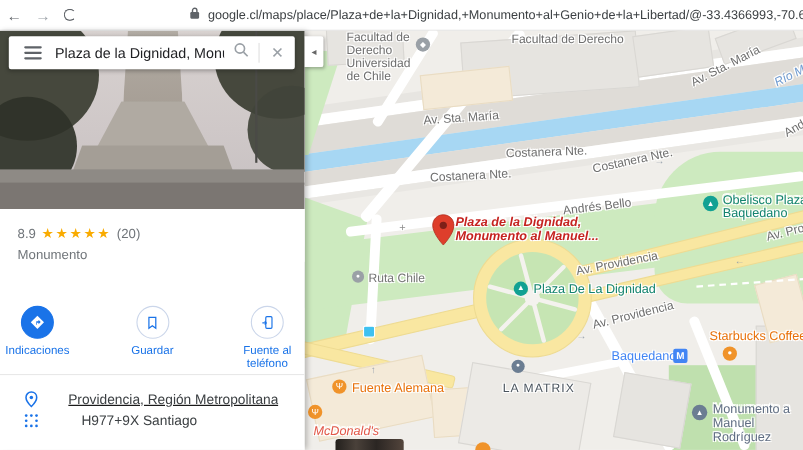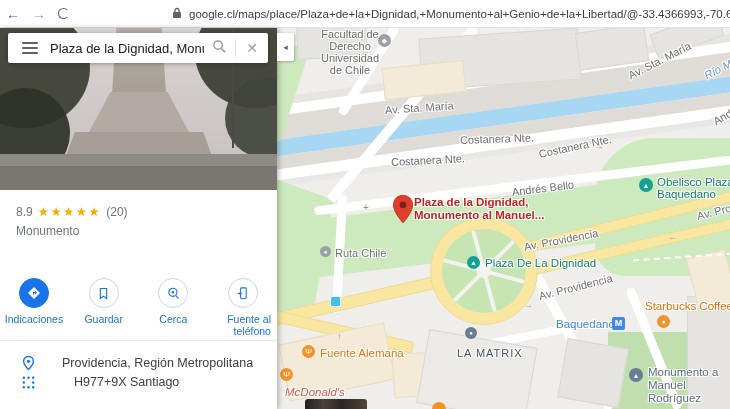--- a/index.html
+++ b/index.html
@@ -41,21 +41,21 @@
   .ptitle { font-size:16px; line-height:21px; color:#202124; width:250px; }
   .ratingrow { margin-top:6px; font-size:12px; color:#70757a; display:flex; align-items:center; gap:5px; }
   .stars { color:#f9ab00; font-size:12.5px; letter-spacing:1.5px; }
   .cat { margin-top:5px; font-size:12px; color:#70757a; }
 
   
   .actions { position:absolute; left:0; top:250px; width:277px; display:flex; justify-content:space-between; padding:0 6px; }
   .act { width:56px; display:flex; flex-direction:column; align-items:center; cursor:pointer; }
   .act .circ { width:30px; height:30px; border-radius:50%; border:1px solid #cbd6ea; display:flex; align-items:center; justify-content:center; background:#fff; }
   .act .circ.filled { background:#1a73e8; border-color:#1a73e8; }
-  .act .albl { margin-top:5px; font-size:10.5px; line-height:12px; color:#1a73e8; text-align:right; }
+  .act .albl { margin-top:5px; font-size:10.5px; line-height:12px; color:#1a73e8; text-align:center; }
 
   .hdiv { position:absolute; left:0; top:312px; width:277px; height:1px; background:#e8e8e8; }
 
   
   .inforow { position:absolute; left:0; width:277px; height:26px; display:flex; align-items:center; }
   .inforow .iic { width:24px; margin-left:16px; display:flex; justify-content:center; }
   .inforow .itxt { margin-left:22px; font-size:12.5px; color:#3c4043; white-space:nowrap; overflow:hidden; }
 
   
   #map { position:absolute; left:277px; top:28px; width:453px; height:381px; background:#f0eeea; overflow:hidden; }
@@ -66,22 +66,22 @@
   .bld { background:#e6e4e0; border:1px solid #d9d7d3; }
   .bld.cream { background:#f4ead8; border-color:#e9dcc3; }
   .ml { position:absolute; font-size:11px; color:#6e6e6e; white-space:nowrap;
         text-shadow:-1px -1px 0 #fff,1px -1px 0 #fff,-1px 1px 0 #fff,1px 1px 0 #fff,0 0 2px #fff; transform-origin:left center; }
   .ml.teal { color:#12836e; font-size:11.5px; }
   .ml.orange { color:#e8710a; font-size:11.5px; }
   .ml.red { color:#e25749; font-size:11.5px; }
   .ml.blue { color:#4285f4; font-size:11.5px; }
   .ml.slate { color:#5f6d82; font-size:11.5px; }
   .ml.water { color:#6f9bd1; font-style:italic; }
-  .ml.pinred { color:#c5221f; font-size:11.5px; font-weight:700; text-shadow:-1px -1px 0 #fff,1px -1px 0 #fff,-1px 1px 0 #fff,1px 1px 0 #fff; }
-  .ml.center { text-align:center; white-space:normal; }
+  .ml.pinred { color:#c5221f; font-size:11.5px; font-weight:700; text-shadow:-1px -1px 0 #fff,1px -1px 0 #fff,-1px 1px 0 #fff,1px 1px 0 #fff;font-style:italic; }
+  .ml.center { white-space:normal; }
   .poic { position:absolute; border-radius:50%; display:flex; align-items:center; justify-content:center; color:#fff; }
   .poic.teal { background:#12a193; }
   .poic.orange { background:#f0932a; }
   .poic.slate { background:#6b7d92; }
   .poic.gray { background:#9aa0a6; }
   .arrow { position:absolute; font-size:9px; color:#98a2ad; }
   .spoke { position:absolute; left:165px; top:241px; width:84px; height:4px; background:#f4f2ee; border-radius:2px; }
 </style>
 </head>
 <body>
@@ -153,20 +153,21 @@
 
     <div class="seg" style="left:356px; top:228px; width:100px; border-top:2px dashed #fff; transform:rotate(-4deg);"></div>
 
     <span class="arrow" style="left:391px; top:204px;">←</span>
     <span class="arrow" style="left:247px; top:272px;">→</span>
     <span class="arrow" style="left:318px; top:113px;">→</span>
     <span class="arrow" style="left:60px; top:303px;">↑</span>
 
     <div class="ml center" style="left:38px; top:0; width:70px; line-height:12px;">Facultad de Derecho Universidad de Chile</div>
     <div class="poic gray" style="left:101px; top:6px; width:13px; height:13px; font-size:7px;">◆</div>
+    <div class="ml" style="left:188px; top:2px;">Facultad de Derecho</div>
     <div class="ml" style="left:352px; top:42px; transform:rotate(-27deg);">Av. Sta. María</div>
     <div class="ml water" style="left:428px; top:42px; transform:rotate(-27deg);">Río Mapocho</div>
     <div class="ml" style="left:108px; top:76px; transform:rotate(-4deg);">Av. Sta. María</div>
     <div class="ml" style="left:437px; top:88px; transform:rotate(-30deg);">Andrés</div>
     <div class="ml" style="left:183px; top:106px; transform:rotate(-2deg);">Costanera Nte.</div>
     <div class="ml" style="left:262px; top:120px; transform:rotate(-12deg);">Costanera Nte.</div>
     <div class="ml" style="left:114px; top:128px; transform:rotate(-3deg);">Costanera Nte.</div>
     <div class="ml" style="left:235px; top:158px; transform:rotate(-7deg);">Andrés Bello</div>
 
     <svg style="position:absolute; left:115px; top:166px;" width="22" height="30" viewBox="0 0 24 32">
@@ -273,41 +274,31 @@
         <div class="circ">
           <svg width="15" height="15" viewBox="0 0 24 24">
               <path d="M7 4h10v16l-5-3.8L7 20z" fill="none" stroke="#1a73e8" stroke-width="1.8"></path>
             </svg>
         </div>
         <div class="albl">Guardar</div>
       </div>
       <div class="act">
         <div class="circ">
           <svg width="15" height="15" viewBox="0 0 24 24">
-              <circle cx="11" cy="10" r="6.5" fill="none" stroke="#1a73e8" stroke-width="1.8"></circle>
-              <circle cx="11" cy="10" r="2" fill="#1a73e8"></circle>
-              <line x1="15.5" y1="15.5" x2="20" y2="20" stroke="#1a73e8" stroke-width="1.8"></line>
-            </svg>
-        </div>
-        <div class="albl">Cerca</div>
-      </div>
-      <div class="act">
-        <div class="circ">
-          <svg width="15" height="15" viewBox="0 0 24 24">
               <rect x="9" y="3" width="9" height="17" rx="1.5" fill="none" stroke="#1a73e8" stroke-width="1.7"></rect>
               <path d="M4 12h6m0 0-2.5-2.5M10 12l-2.5 2.5" fill="none" stroke="#1a73e8" stroke-width="1.7"></path>
             </svg>
         </div>
         <div class="albl">Fuente al teléfono</div>
       </div>
     </div>
 
     <div class="hdiv"></div>
 
-    <div class="inforow" style="top:322px;">
+    <div class="inforow" style="top:322px;text-decoration:underline;">
       <span class="iic">
         <svg width="15" height="16" viewBox="0 0 16 17">
             <path d="M8 1.5C5 1.5 2.8 3.8 2.8 6.7 2.8 10.3 8 15.5 8 15.5s5.2-5.2 5.2-8.8C13.2 3.8 11 1.5 8 1.5z" fill="none" stroke="#1a73e8" stroke-width="1.5"></path>
             <circle cx="8" cy="6.7" r="1.7" fill="#1a73e8"></circle>
           </svg>
       </span>
       <span class="itxt">Providencia, Región Metropolitana</span>
     </div>
     <div class="inforow" style="top:341px;gap:12px;">
       <span class="iic">

